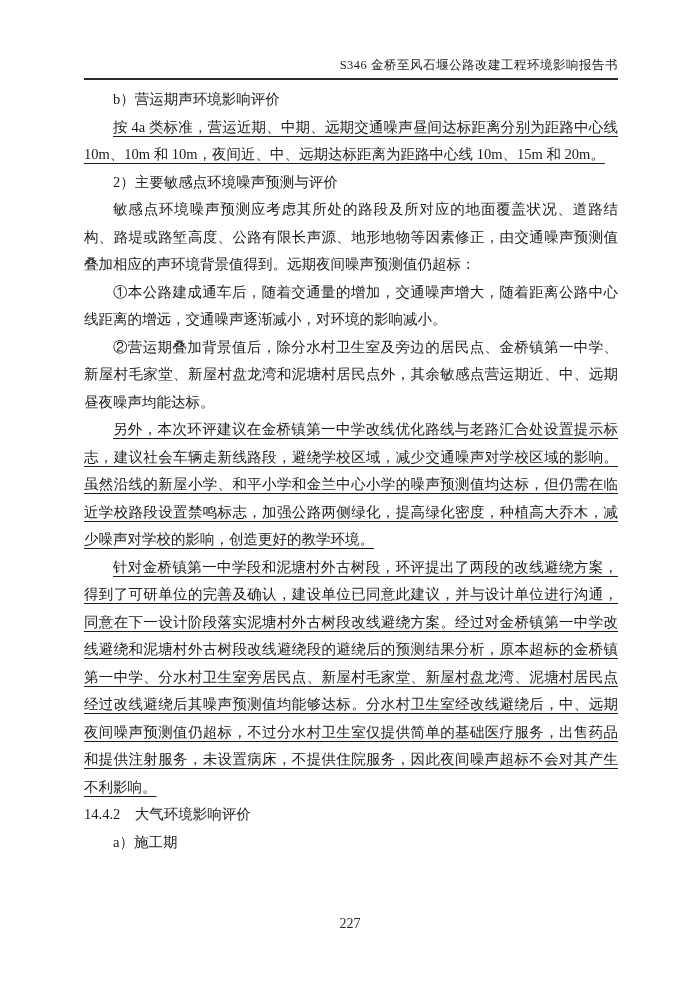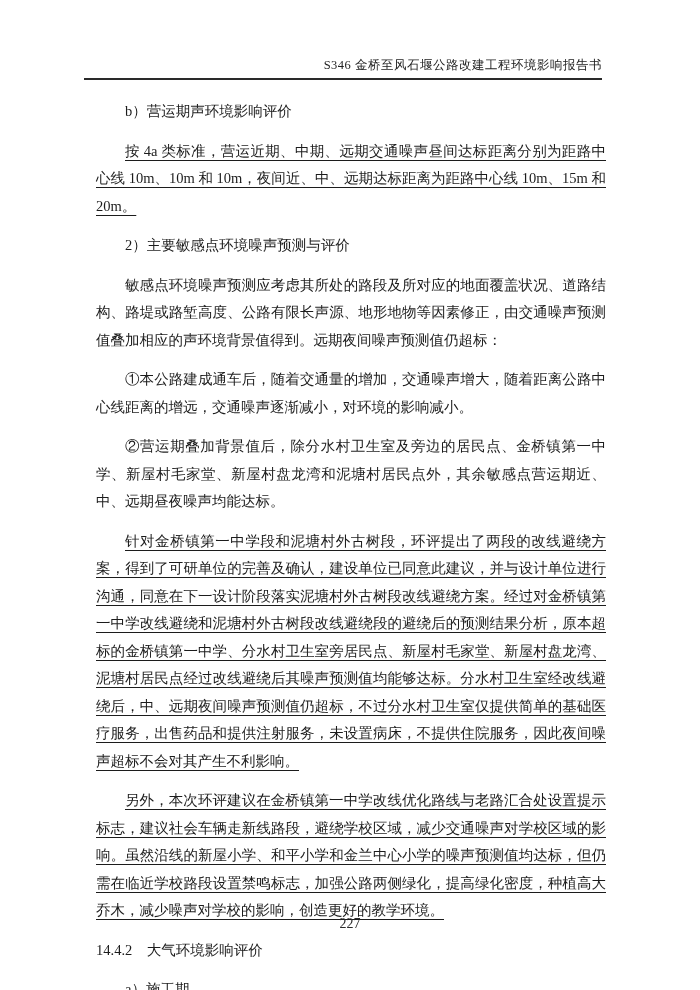--- a/index.html
+++ b/index.html
@@ -9,37 +9,37 @@
     height: 990px;
     background: #ffffff;
     font-family: "Liberation Serif", "DejaVu Serif", serif;
     color: #1c1c1c;
     overflow: hidden;
   }
   .header {
     position: absolute;
     top: 57px;
     left: 84px;
-    right: 98px;
+    right: 82px;
     text-align: right;
     font-size: 12.5px;
     letter-spacing: 0.5px;
     padding-bottom: 4px;
     border-bottom: 2px solid #2a2a2a;
   }
   .body {
     position: absolute;
     top: 86px;
     left: 84px;
     right: 82px;
     font-size: 14.5px;
     line-height: 27.5px;
     text-align: justify;
   }
-  .body p { margin: 12px; }
+  .body p { margin: 0; }
   .indent { text-indent: 2em; }
   .ul {
     text-decoration: underline;
     text-decoration-thickness: 1px;
     text-decoration-color: #1c1c1c;
     text-underline-offset: 3.5px;
     -webkit-text-decoration-skip-ink: none;
     text-decoration-skip-ink: none;
   }
   .section-heading { text-indent: 0; }
@@ -62,22 +62,22 @@
     <span>S346 金桥至风石堰公路改建工程环境影响报告书</span>
   </div>
 
   <div class="body">
     <p class="indent">b）营运期声环境影响评价</p>
     <p class="indent ul">按 4a 类标准，营运近期、中期、远期交通噪声昼间达标距离分别为距路中心线 10m、10m 和 10m，夜间近、中、远期达标距离为距路中心线 10m、15m 和 20m。</p>
     <p class="indent">2）主要敏感点环境噪声预测与评价</p>
     <p class="indent">敏感点环境噪声预测应考虑其所处的路段及所对应的地面覆盖状况、道路结构、路堤或路堑高度、公路有限长声源、地形地物等因素修正，由交通噪声预测值叠加相应的声环境背景值得到。远期夜间噪声预测值仍超标：</p>
     <p class="indent">①本公路建成通车后，随着交通量的增加，交通噪声增大，随着距离公路中心线距离的增远，交通噪声逐渐减小，对环境的影响减小。</p>
     <p class="indent">②营运期叠加背景值后，除分水村卫生室及旁边的居民点、金桥镇第一中学、新屋村毛家堂、新屋村盘龙湾和泥塘村居民点外，其余敏感点营运期近、中、远期昼夜噪声均能达标。</p>
+    <p class="indent ul">另外，本次环评建议在金桥镇第一中学改线优化路线与老路汇合处设置提示标志，建议社会车辆走新线路段，避绕学校区域，减少交通噪声对学校区域的影响。虽然沿线的新屋小学、和平小学和金兰中心小学的噪声预测值均达标，但仍需在临近学校路段设置禁鸣标志，加强公路两侧绿化，提高绿化密度，种植高大乔木，减少噪声对学校的影响，创造更好的教学环境。</p>
     <p class="indent ul">针对金桥镇第一中学段和泥塘村外古树段，环评提出了两段的改线避绕方案，得到了可研单位的完善及确认，建设单位已同意此建议，并与设计单位进行沟通，同意在下一设计阶段落实泥塘村外古树段改线避绕方案。经过对金桥镇第一中学改线避绕和泥塘村外古树段改线避绕段的避绕后的预测结果分析，原本超标的金桥镇第一中学、分水村卫生室旁居民点、新屋村毛家堂、新屋村盘龙湾、泥塘村居民点经过改线避绕后其噪声预测值均能够达标。分水村卫生室经改线避绕后，中、远期夜间噪声预测值仍超标，不过分水村卫生室仅提供简单的基础医疗服务，出售药品和提供注射服务，未设置病床，不提供住院服务，因此夜间噪声超标不会对其产生不利影响。</p>
-    <p class="indent ul">另外，本次环评建议在金桥镇第一中学改线优化路线与老路汇合处设置提示标志，建议社会车辆走新线路段，避绕学校区域，减少交通噪声对学校区域的影响。虽然沿线的新屋小学、和平小学和金兰中心小学的噪声预测值均达标，但仍需在临近学校路段设置禁鸣标志，加强公路两侧绿化，提高绿化密度，种植高大乔木，减少噪声对学校的影响，创造更好的教学环境。</p>
     <p class="section-heading">14.4.2　大气环境影响评价</p>
     <p class="indent">a）施工期</p>
   </div>
 
   <div class="footer">
     <span>227</span>
   </div>
 
 </div>
 

